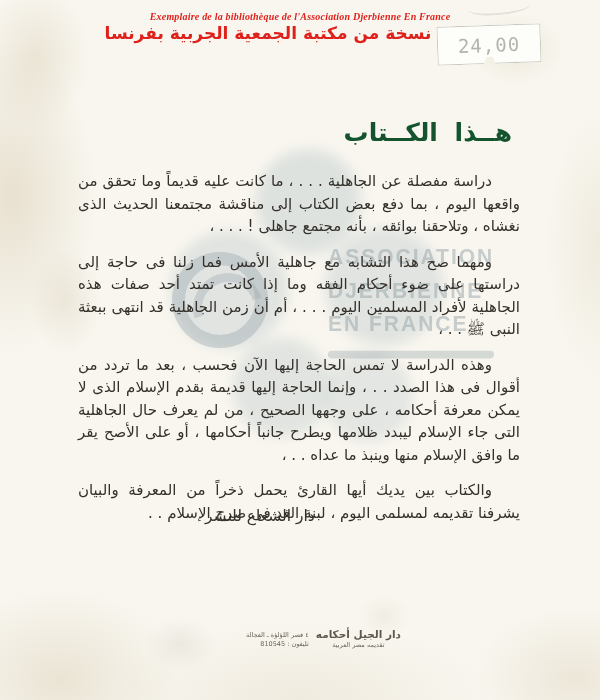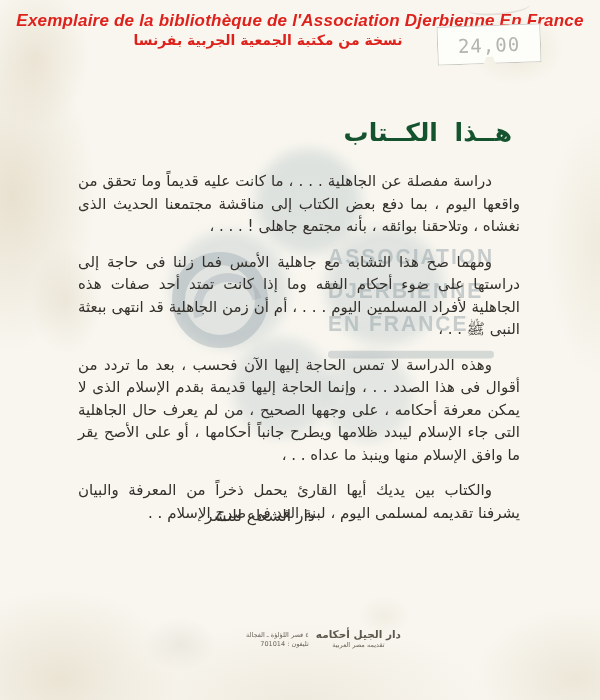--- a/index.html
+++ b/index.html
@@ -57,25 +57,25 @@
     color:rgba(150,163,170,.50); transform:scaleY(1.08); white-space:nowrap;
   }
   .wm-smallbar {
     width:166px; height:7px; margin-top:10px; border-radius:4px;
     background:rgba(150,163,170,.35);
   }
 
   
   header { position:absolute; top:11px; left:0; right:0; text-align:center; z-index:4; }
   .stamp-fr {
-    font-family:Liberation Sans, sans-serif; font-style:italic; font-weight:bold;
-    font-size:17px; color:#df211c; letter-spacing:.2px;
+    font-family:Liberation Serif, serif; font-style:italic; font-weight:bold;
+    font-size:10px; color:#df211c; letter-spacing:.2px;
   }
   .stamp-ar {
-    direction:rtl; font-weight:bold; font-size:14px; color:#df211c;
+    direction:rtl; font-weight:bold; font-size:17px; color:#df211c;
     margin-top:1px; margin-right:64px; letter-spacing:0;
   }
 
   
   .sticker {
     position:absolute; left:437px; top:25px; width:104px; height:39px; z-index:5;
     background:#fdfdfa; border:1.5px solid #c7c7c1; box-sizing:border-box;
     transform:rotate(-2deg);
     clip-path:polygon(0 0,100% 0,100% 100%,56% 100%,53% 82%,47% 82%,44% 100%,0 100%);
     display:flex; align-items:center; justify-content:center;
@@ -161,17 +161,17 @@
     <div>دار الشعاع للنشر</div>
   </div>
 
   <footer class="printer">
     <div class="printer-logo">
       <div class="printer-name">دار الجيل أحكامه</div>
       <div class="printer-country">تقديمه مصر العربية</div>
     </div>
     <div class="printer-contact">
       <div>٤ قصر اللؤلؤة ـ الفجالة</div>
-      <div>تليفون : 701014</div>
+      <div>تليفون : 810545</div>
     </div>
   </footer>
 
 </div>
 
 </body></html>

